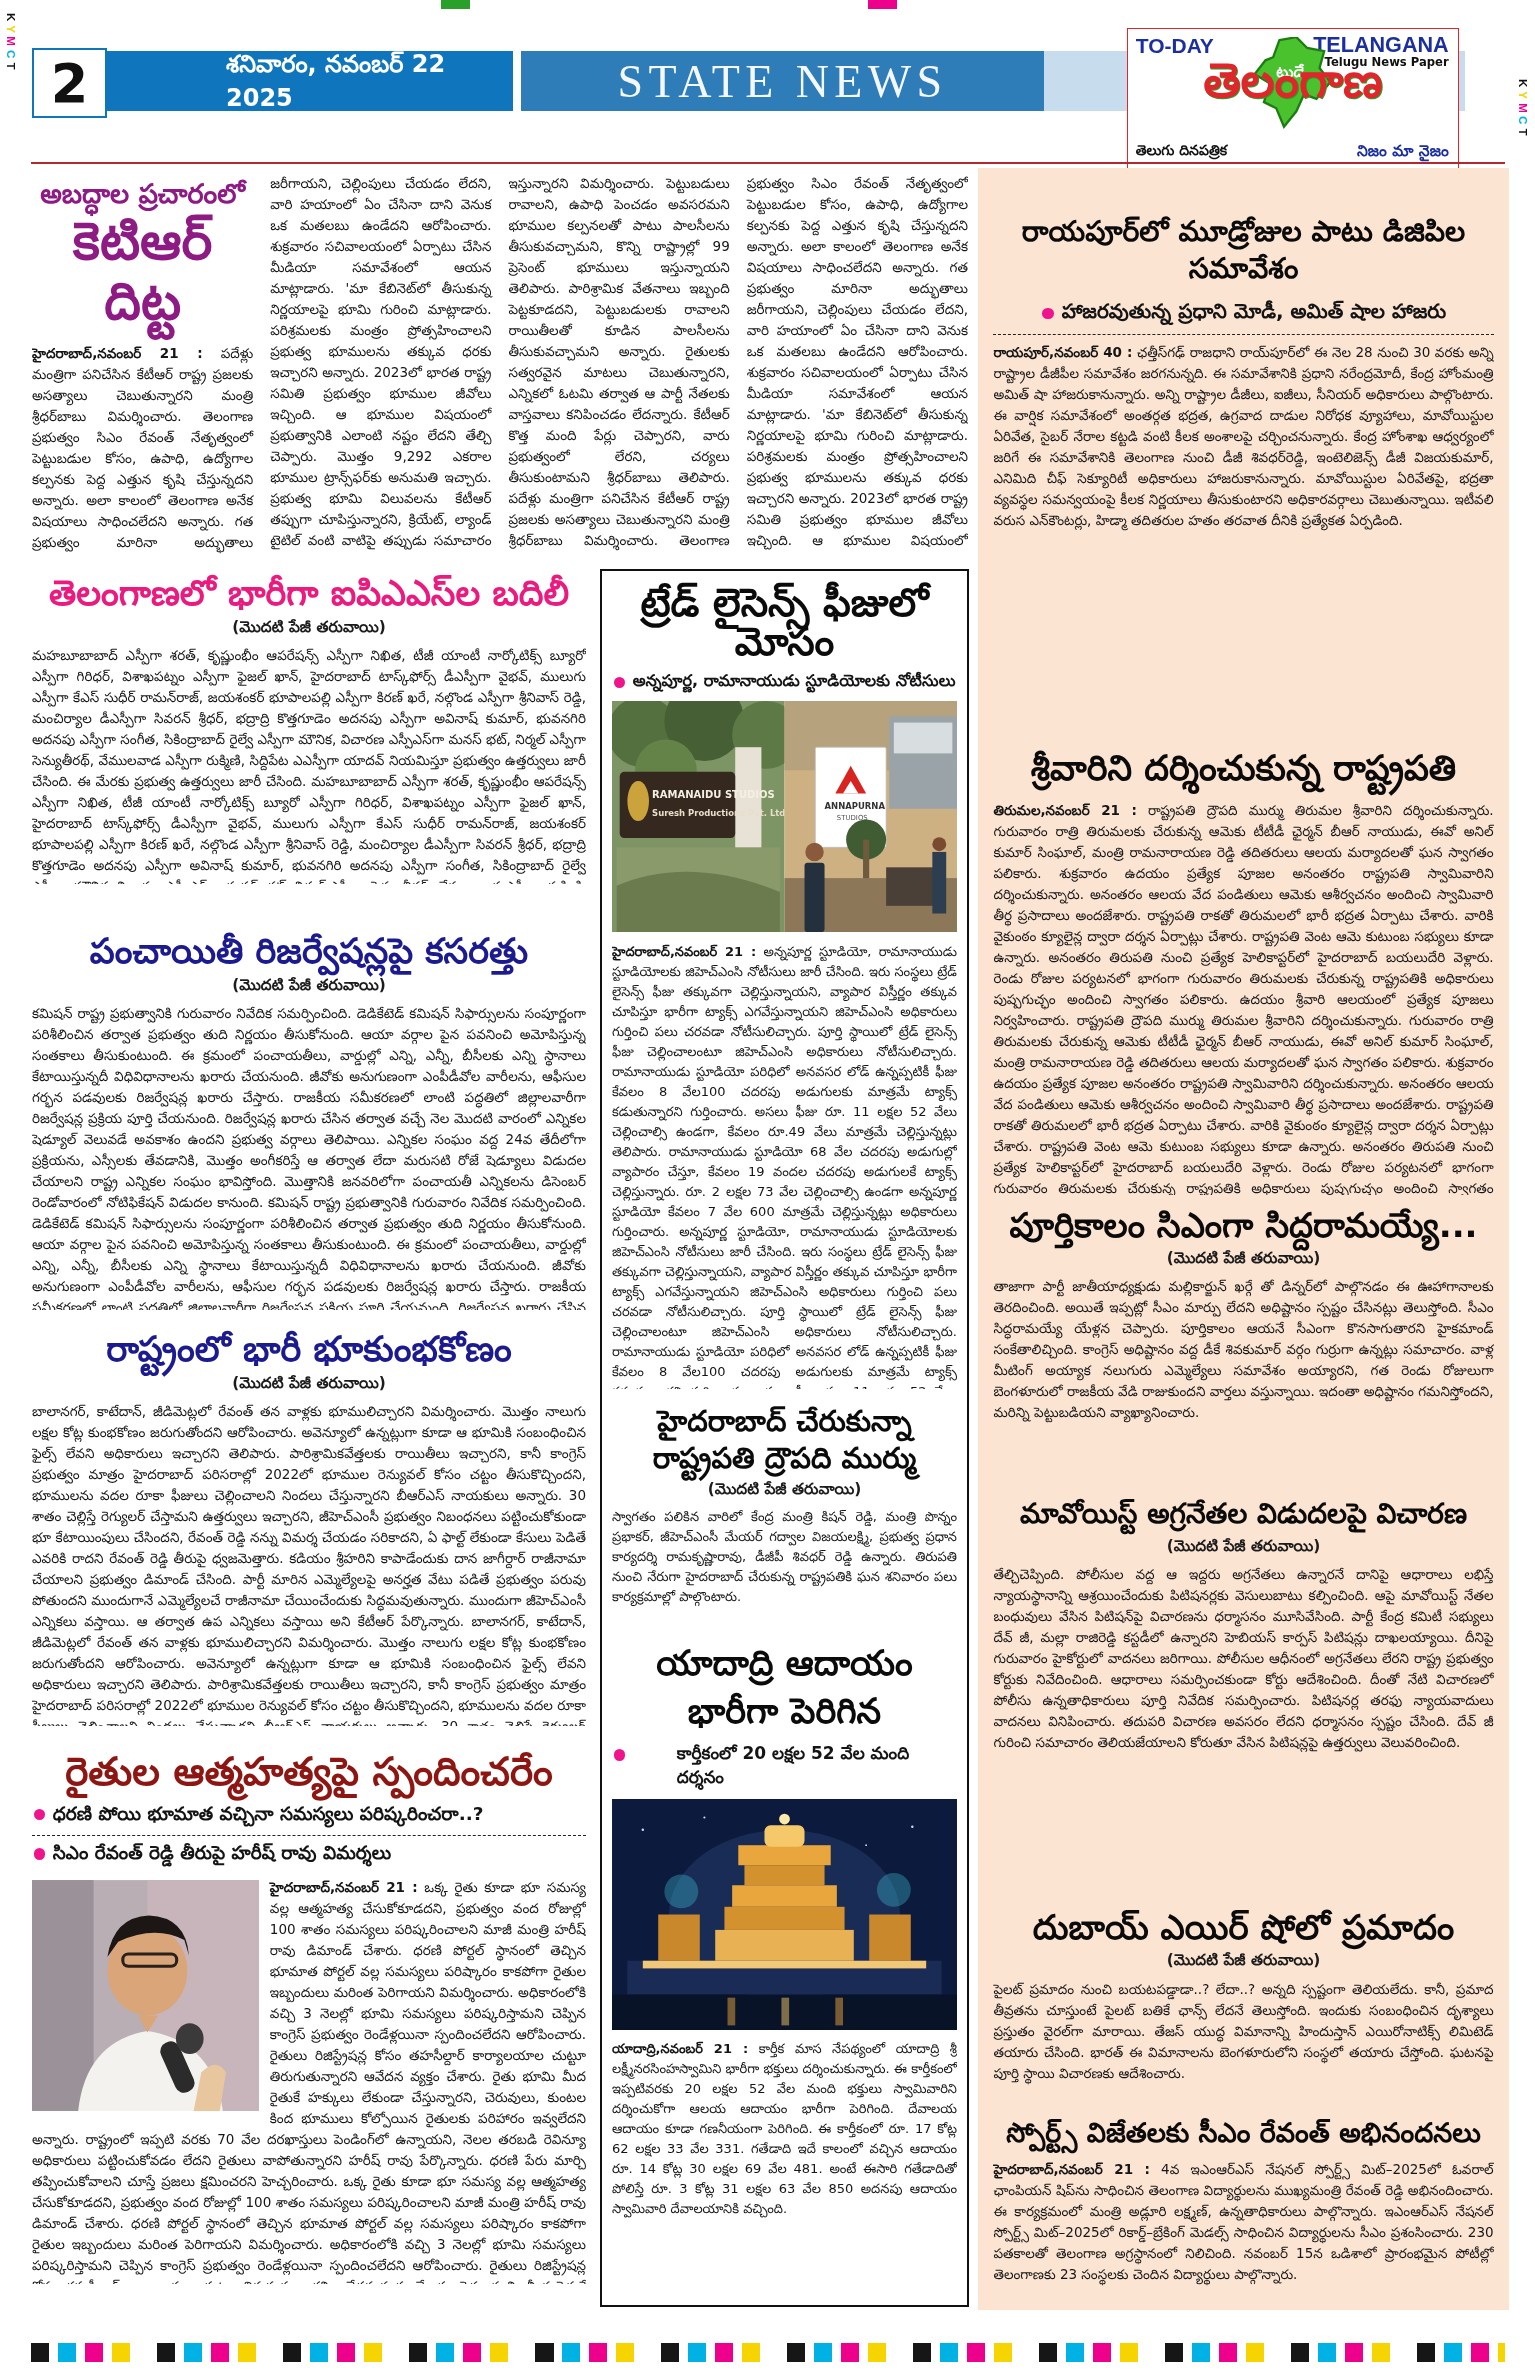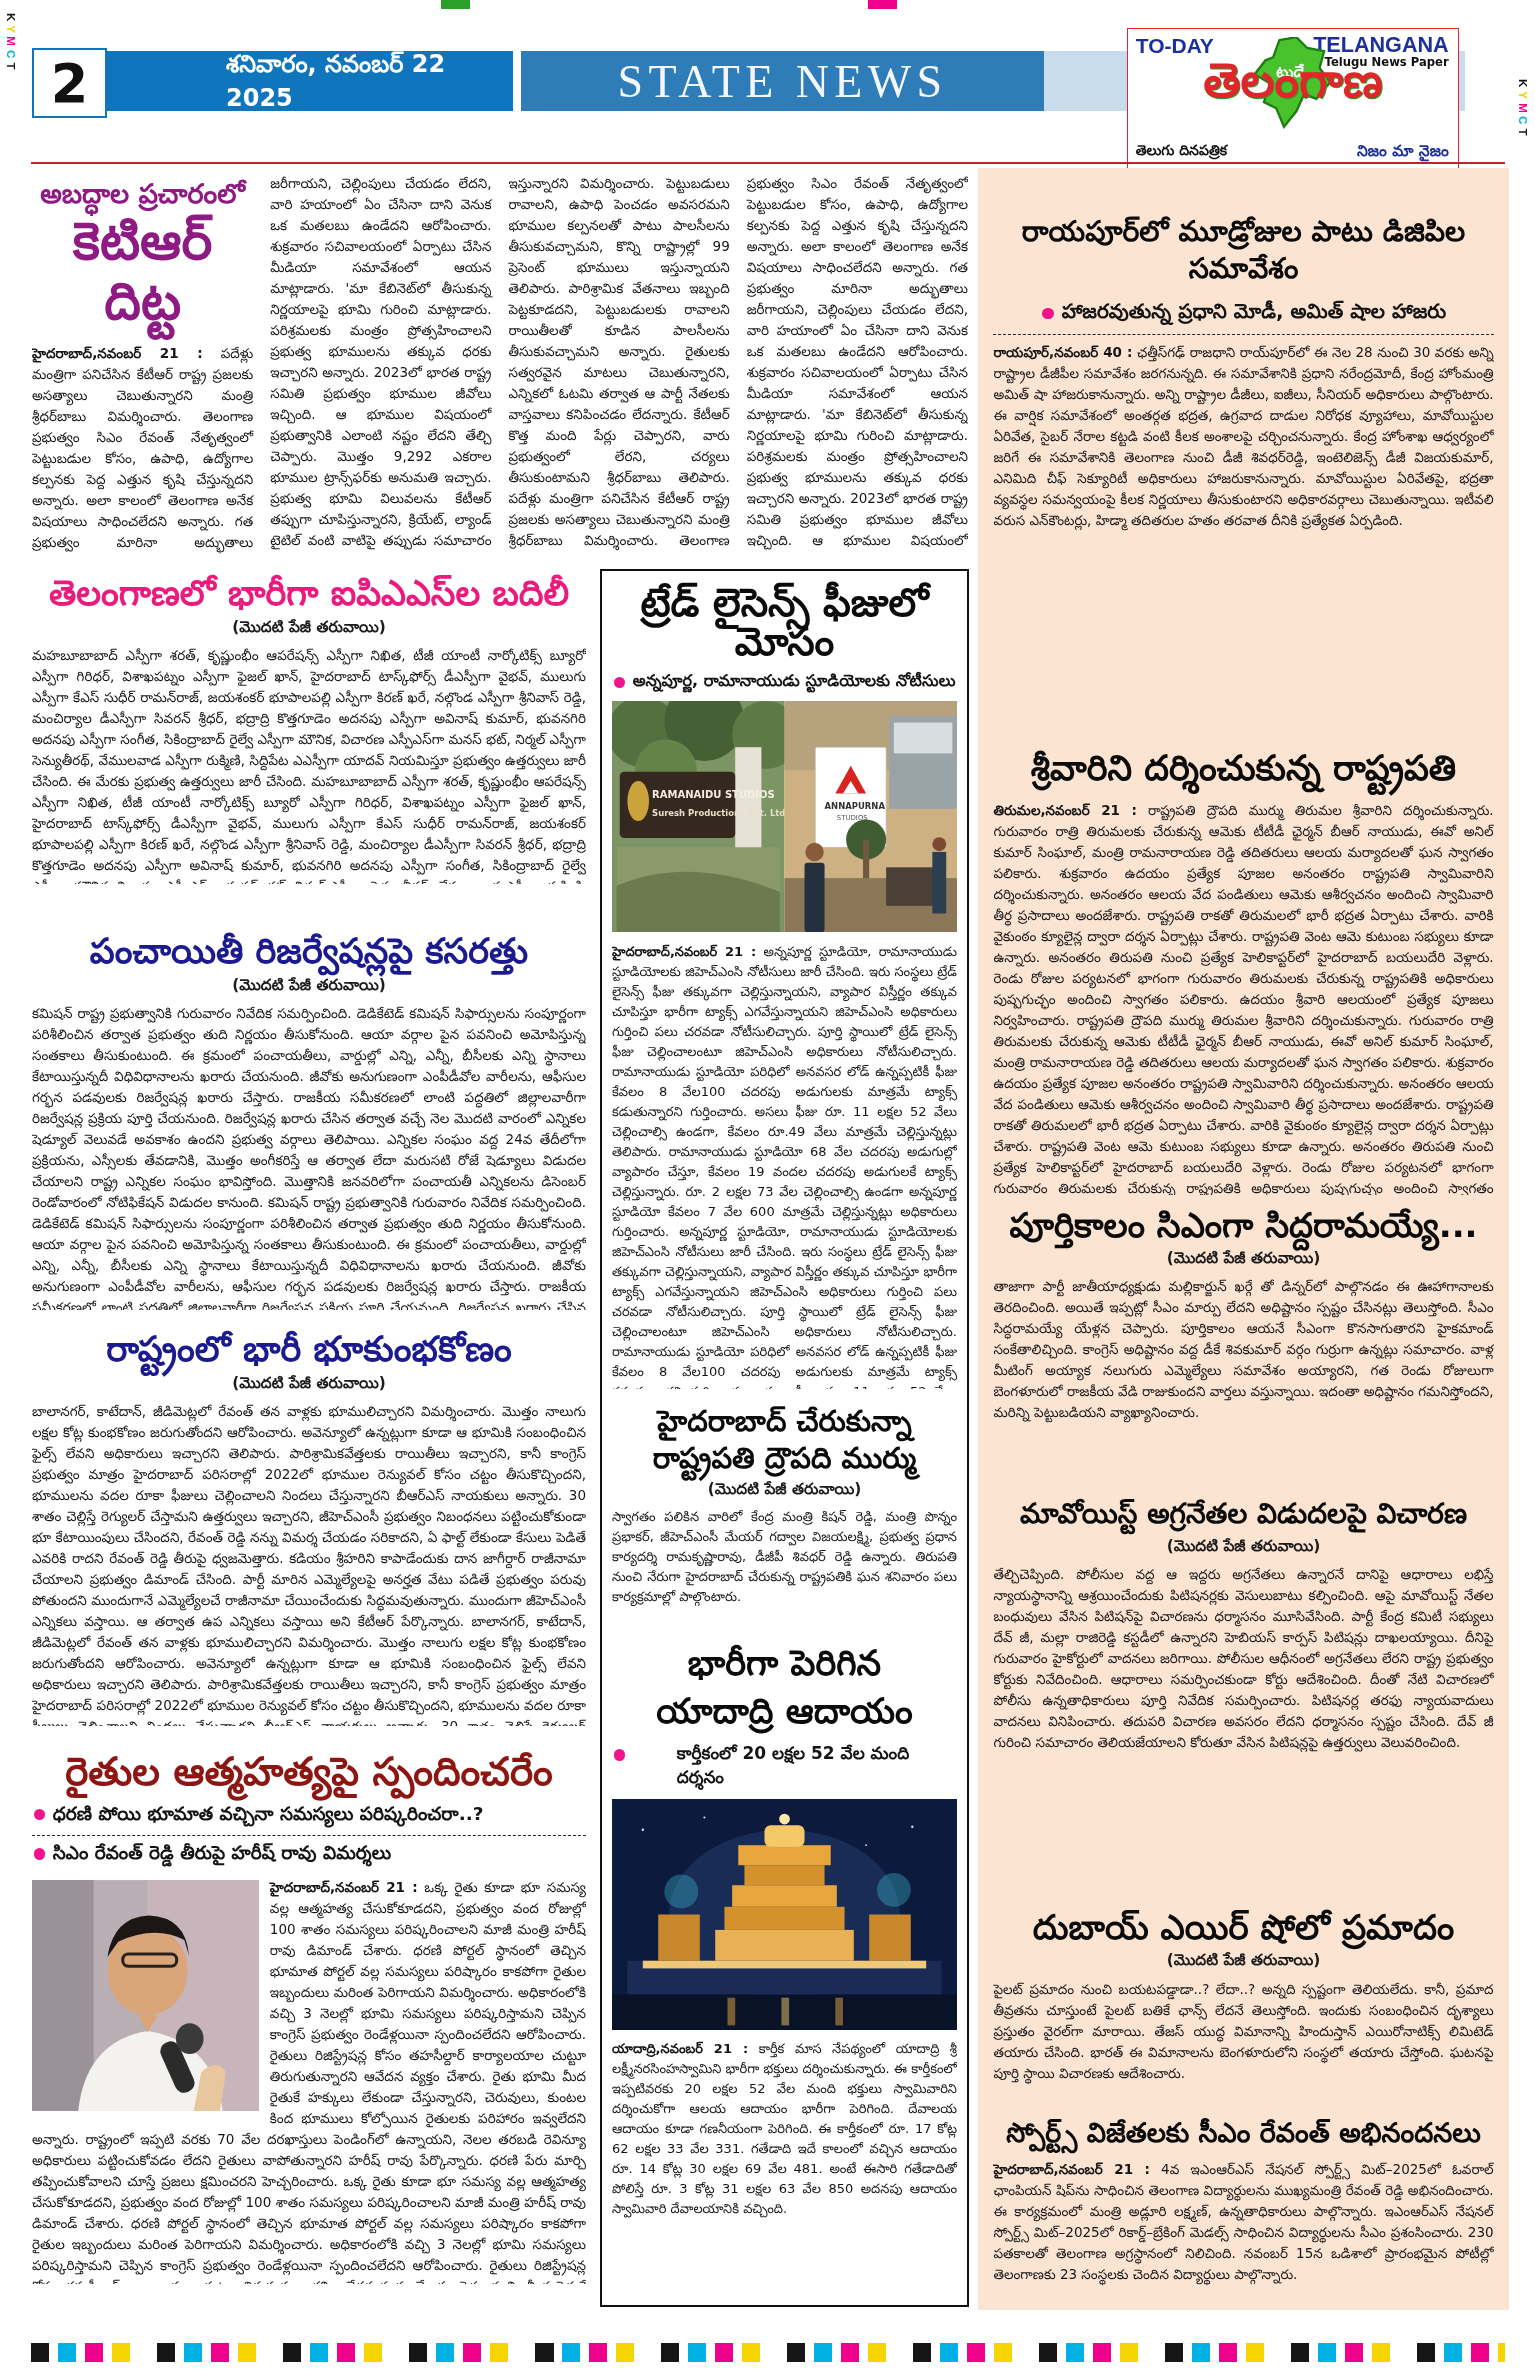--- a/index.html
+++ b/index.html
@@ -230,22 +230,22 @@
       <h2 class="hl-black-md">
         <div>హైదరాబాద్ చేరుకున్నా</div>
         <div>రాష్ట్రపతి ద్రౌపది ముర్ము</div>
       </h2>
       <div class="cont">(మొదటి పేజీ తరువాయి)</div>
       <div class="body-text" style="height:120px;">స్వాగతం పలికిన వారిలో కేంద్ర మంత్రి కిషన్ రెడ్డి, మంత్రి పొన్నం ప్రభాకర్, జీహెచ్ఎంసీ మేయర్ గద్వాల విజయలక్ష్మి, ప్రభుత్వ ప్రధాన కార్యదర్శి రామకృష్ణారావు, డీజీపీ శివధర్ రెడ్డి ఉన్నారు. తిరుపతి నుంచి నేరుగా హైదరాబాద్ చేరుకున్న రాష్ట్రపతికి ఘన శనివారం పలు కార్యక్రమాల్లో పాల్గొంటారు.</div>
     </div>
 
     <div style="margin-top:12.3px;">
       <h2 class="hl-black-lg" style="font-size:35px;line-height:48px;">
+        <div>యాదాద్రి ఆదాయం</div>
         <div>భారీగా పెరిగిన</div>
-        <div>యాదాద్రి ఆదాయం</div>
       </h2>
       <div class="bullet-line" style="font-size:17px;margin:7.7px 0;gap:44px;">
         <span class="dot"></span>
         <span>కార్తీకంలో 20 లక్షల 52 వేల మంది దర్శనం</span>
       </div>
       <svg class="photo" width="345" height="231" viewBox="0 0 448 300">
         <rect width="448" height="300" fill="#0c1b3d"></rect>
         <circle cx="40" cy="40" r="1.6" fill="#cfd8ff"></circle>
           <circle cx="120" cy="24" r="1.4" fill="#cfd8ff"></circle>
         <circle cx="390" cy="36" r="1.6" fill="#cfd8ff"></circle>

